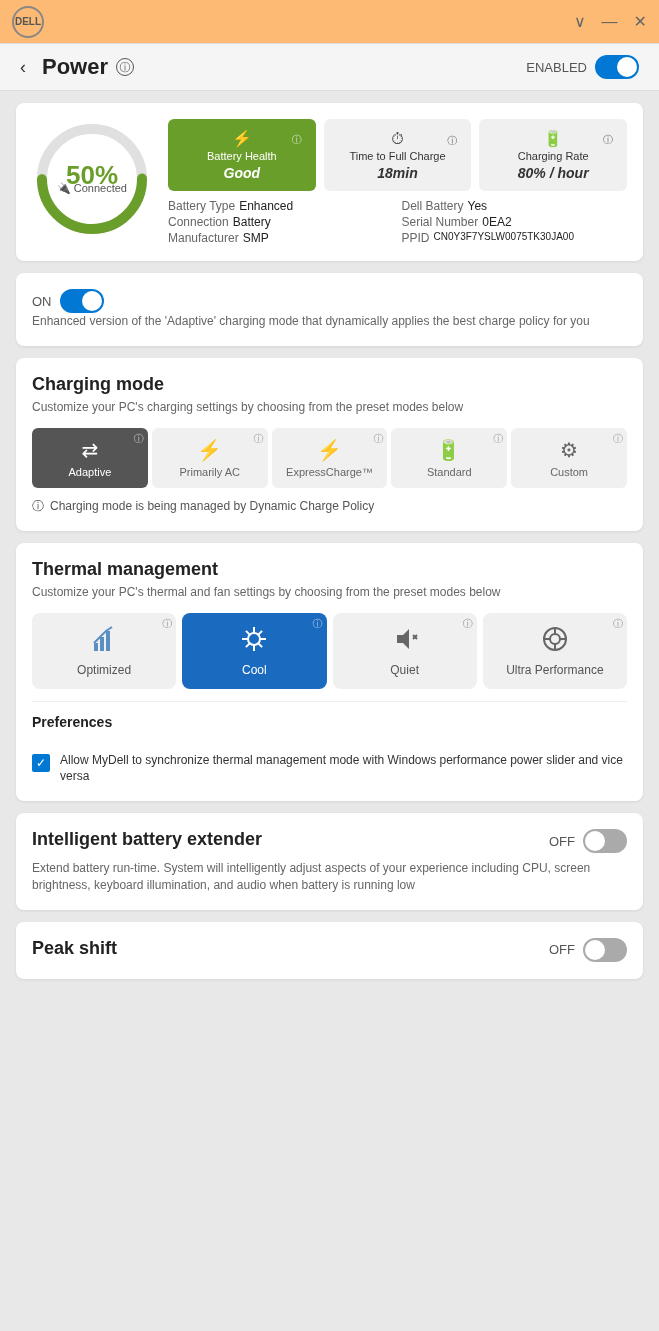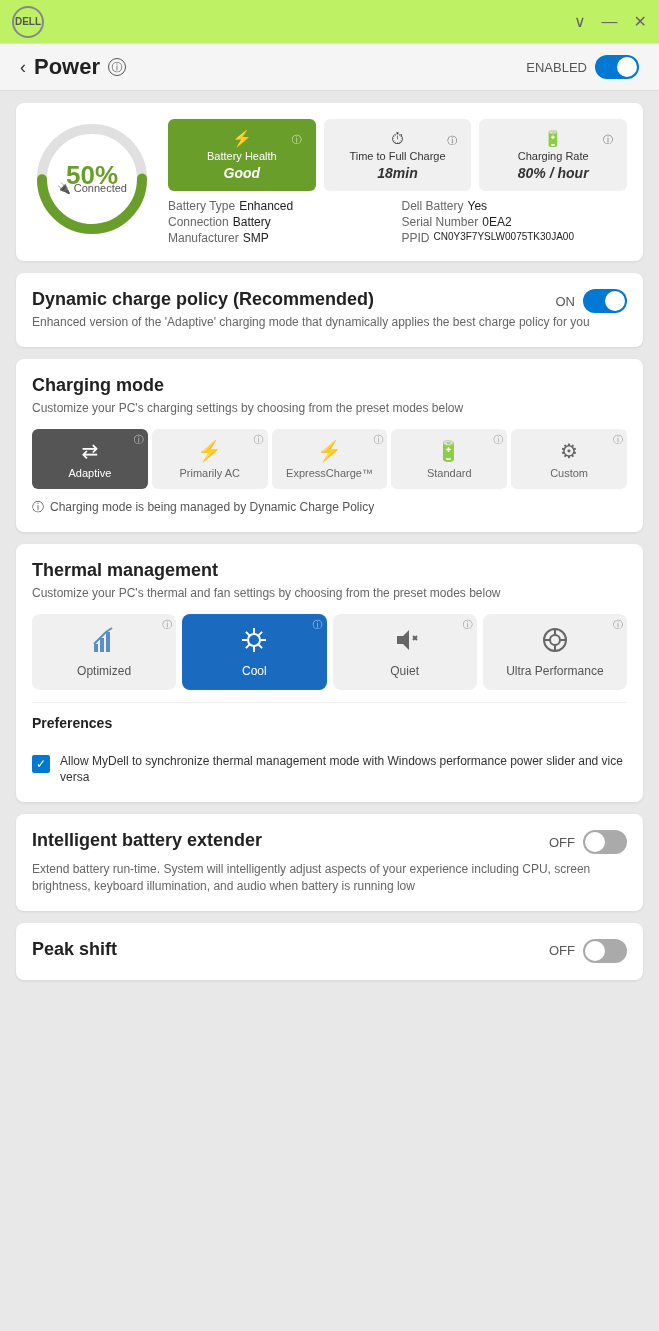--- a/index.html
+++ b/index.html
@@ -5,21 +5,21 @@
     * { box-sizing: border-box; margin: 0; padding: 0; }
     body {
       font-family: 'Segoe UI', Arial, sans-serif;
       background: #e8e8e8;
       width: 659px;
       min-height: 1331px;
       overflow-x: hidden;
     }
     
     .titlebar {
-      background: #bef264;
+      background: #fdba74;
       height: 44px;
       display: flex;
       align-items: center;
       justify-content: space-between;
       padding: 0 12px;
       border-bottom: 1px solid #ddd;
     }
     .titlebar-logo {
       width: 32px; height: 32px;
       border: 2px solid #888;
@@ -42,21 +42,21 @@
       justify-content: space-between;
       border-bottom: 1px solid #ddd;
     }
     .header-left {
       display: flex; align-items: center; gap: 8px;
     }
     .back-btn {
       font-size: 18px; color: #333; cursor: pointer; background: none; border: none;
     }
     .header-title {
-      font-size: 22px; font-weight: 600; color: #222;
+      font-size: 22px; font-weight: 600; color: #222; margin-left: 8px;
     }
     .info-icon {
       width: 18px; height: 18px; border: 1.5px solid #555; border-radius: 50%;
       display: flex; align-items: center; justify-content: center;
       font-size: 11px; color: #555; cursor: pointer;
     }
     .header-right {
       display: flex; align-items: center; gap: 8px;
     }
     .enabled-label {
@@ -321,21 +321,20 @@
             <span class="detail-label">PPID</span>
             <span class="detail-value" style="font-size:10px;">CN0Y3F7YSLW0075TK30JA00</span>
           </div>
         </div>
       </div>
     </div>
   </div>
 
   <div class="card">
     <div class="section-header">
-      <span class="section-title">Dynamic charge policy (Recommended)</span>
       <div style="display:flex;align-items:center;gap:8px;">
         <span style="font-size:13px;color:#555;">ON</span>
         <div class="toggle on">
           <div class="toggle-thumb"></div>
         </div>
       </div>
     </div>
     <p class="section-desc">Enhanced version of the 'Adaptive' charging mode that dynamically applies the best charge policy for you</p>
   </div>
 

